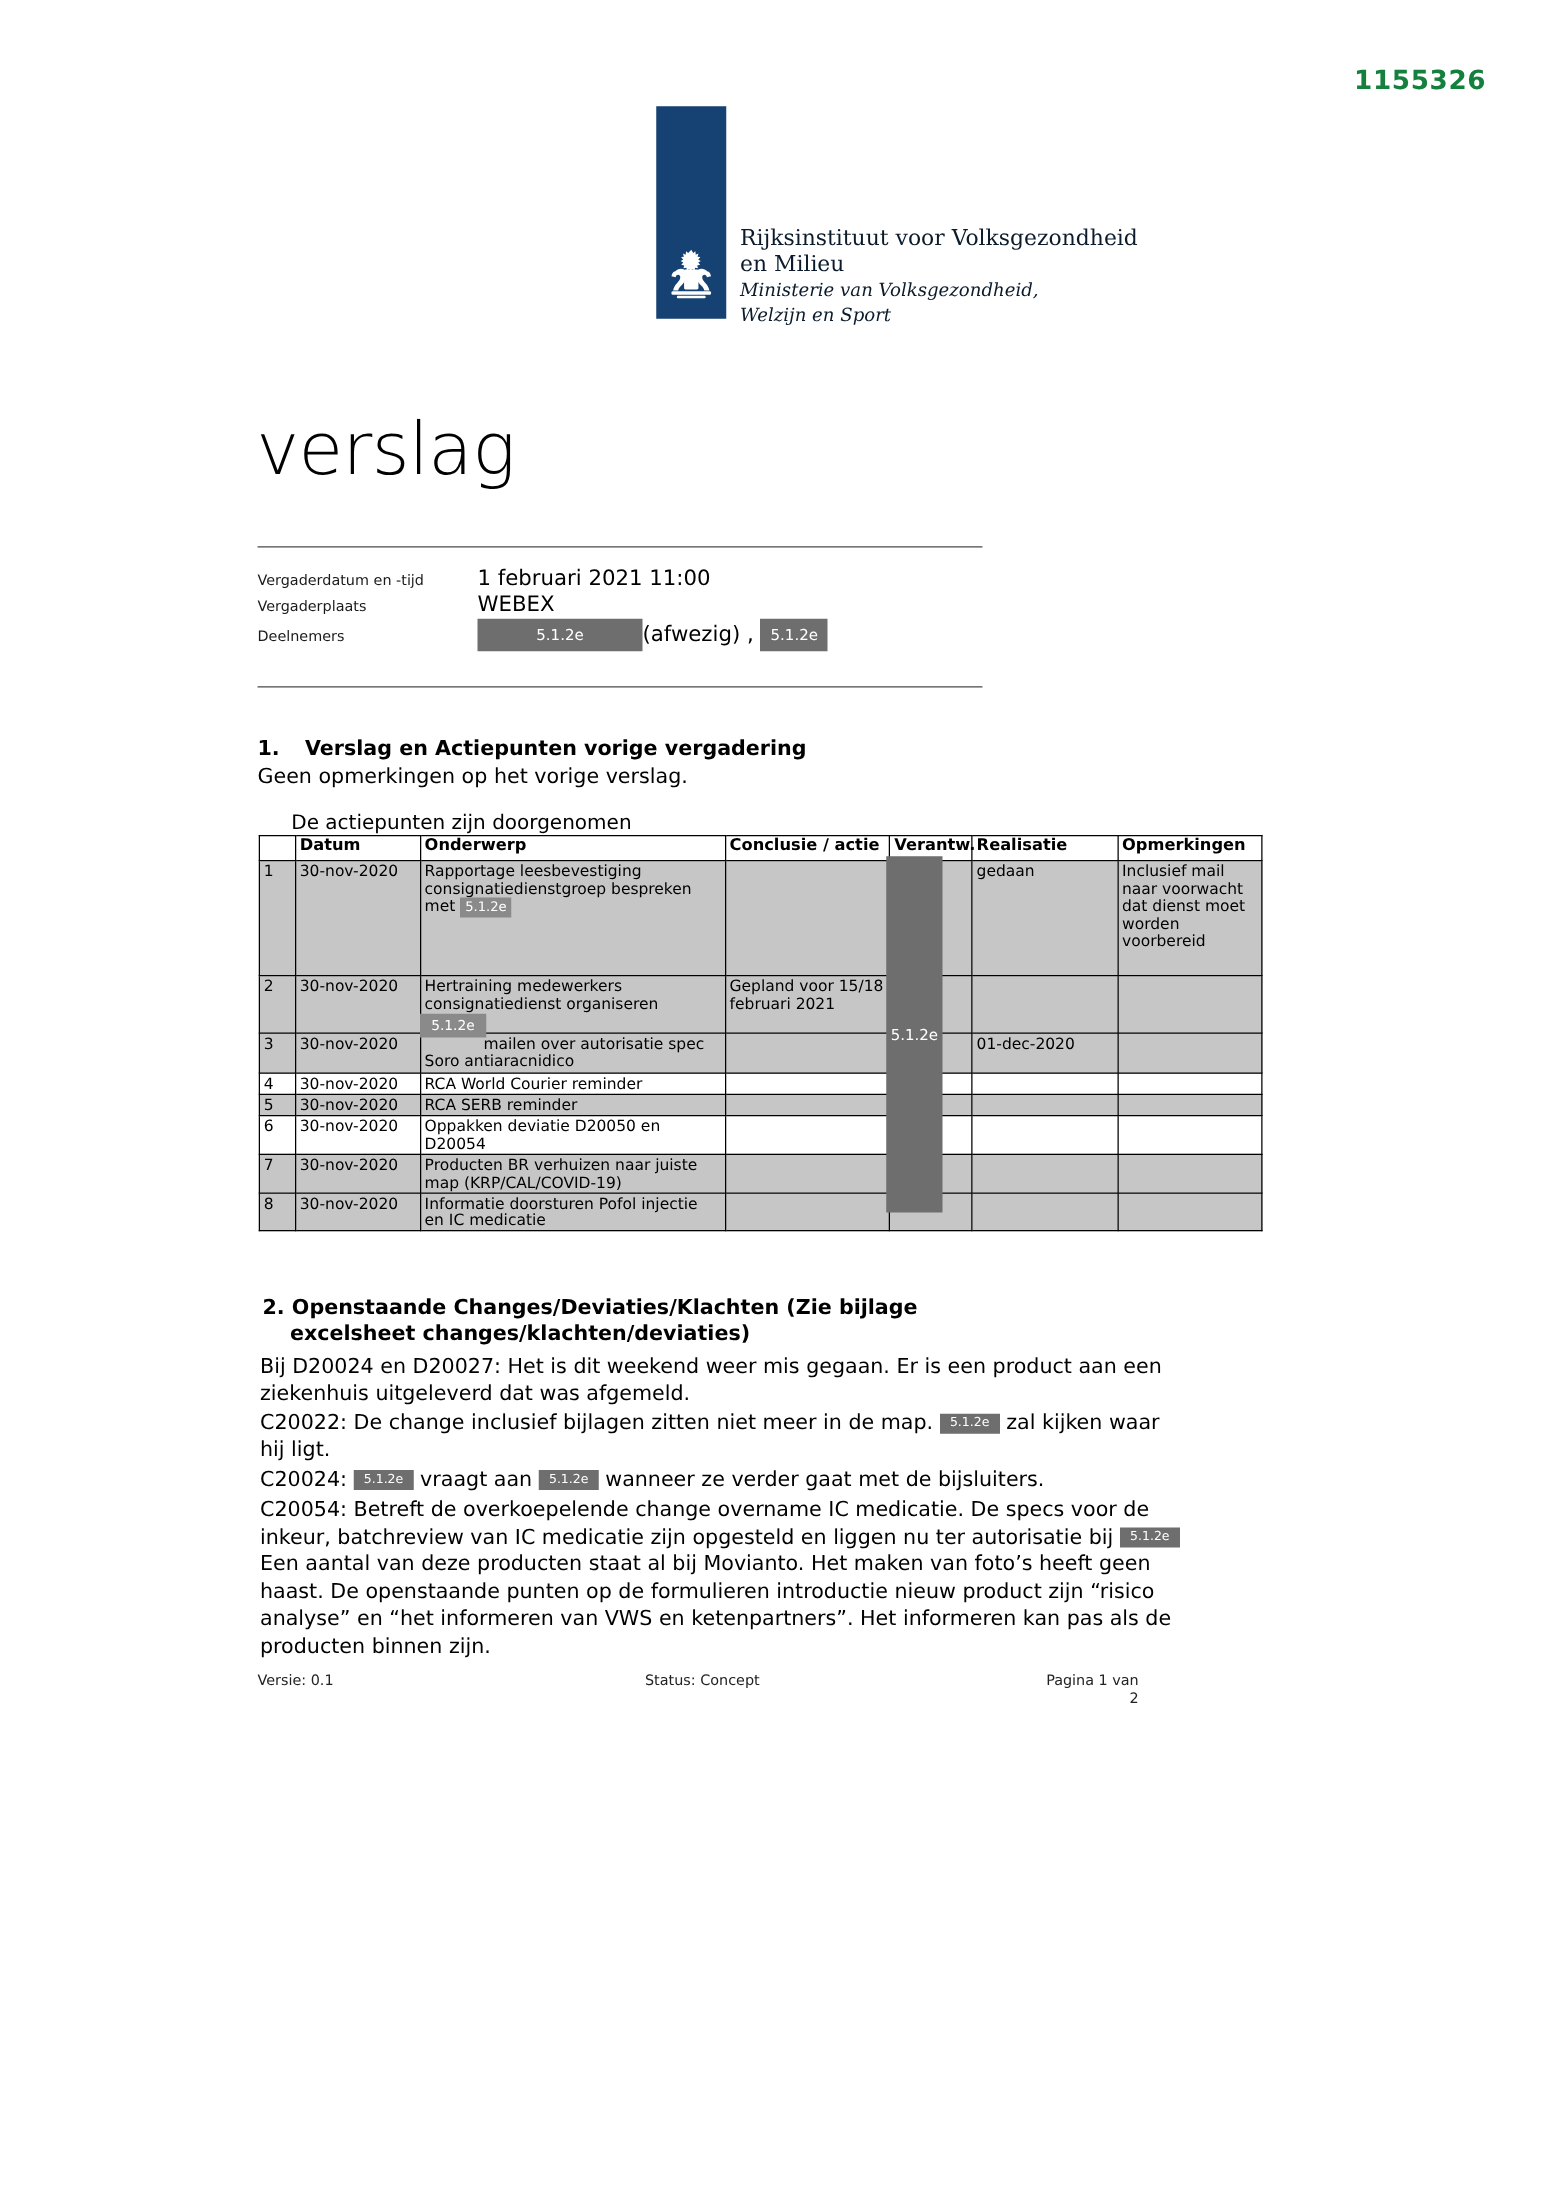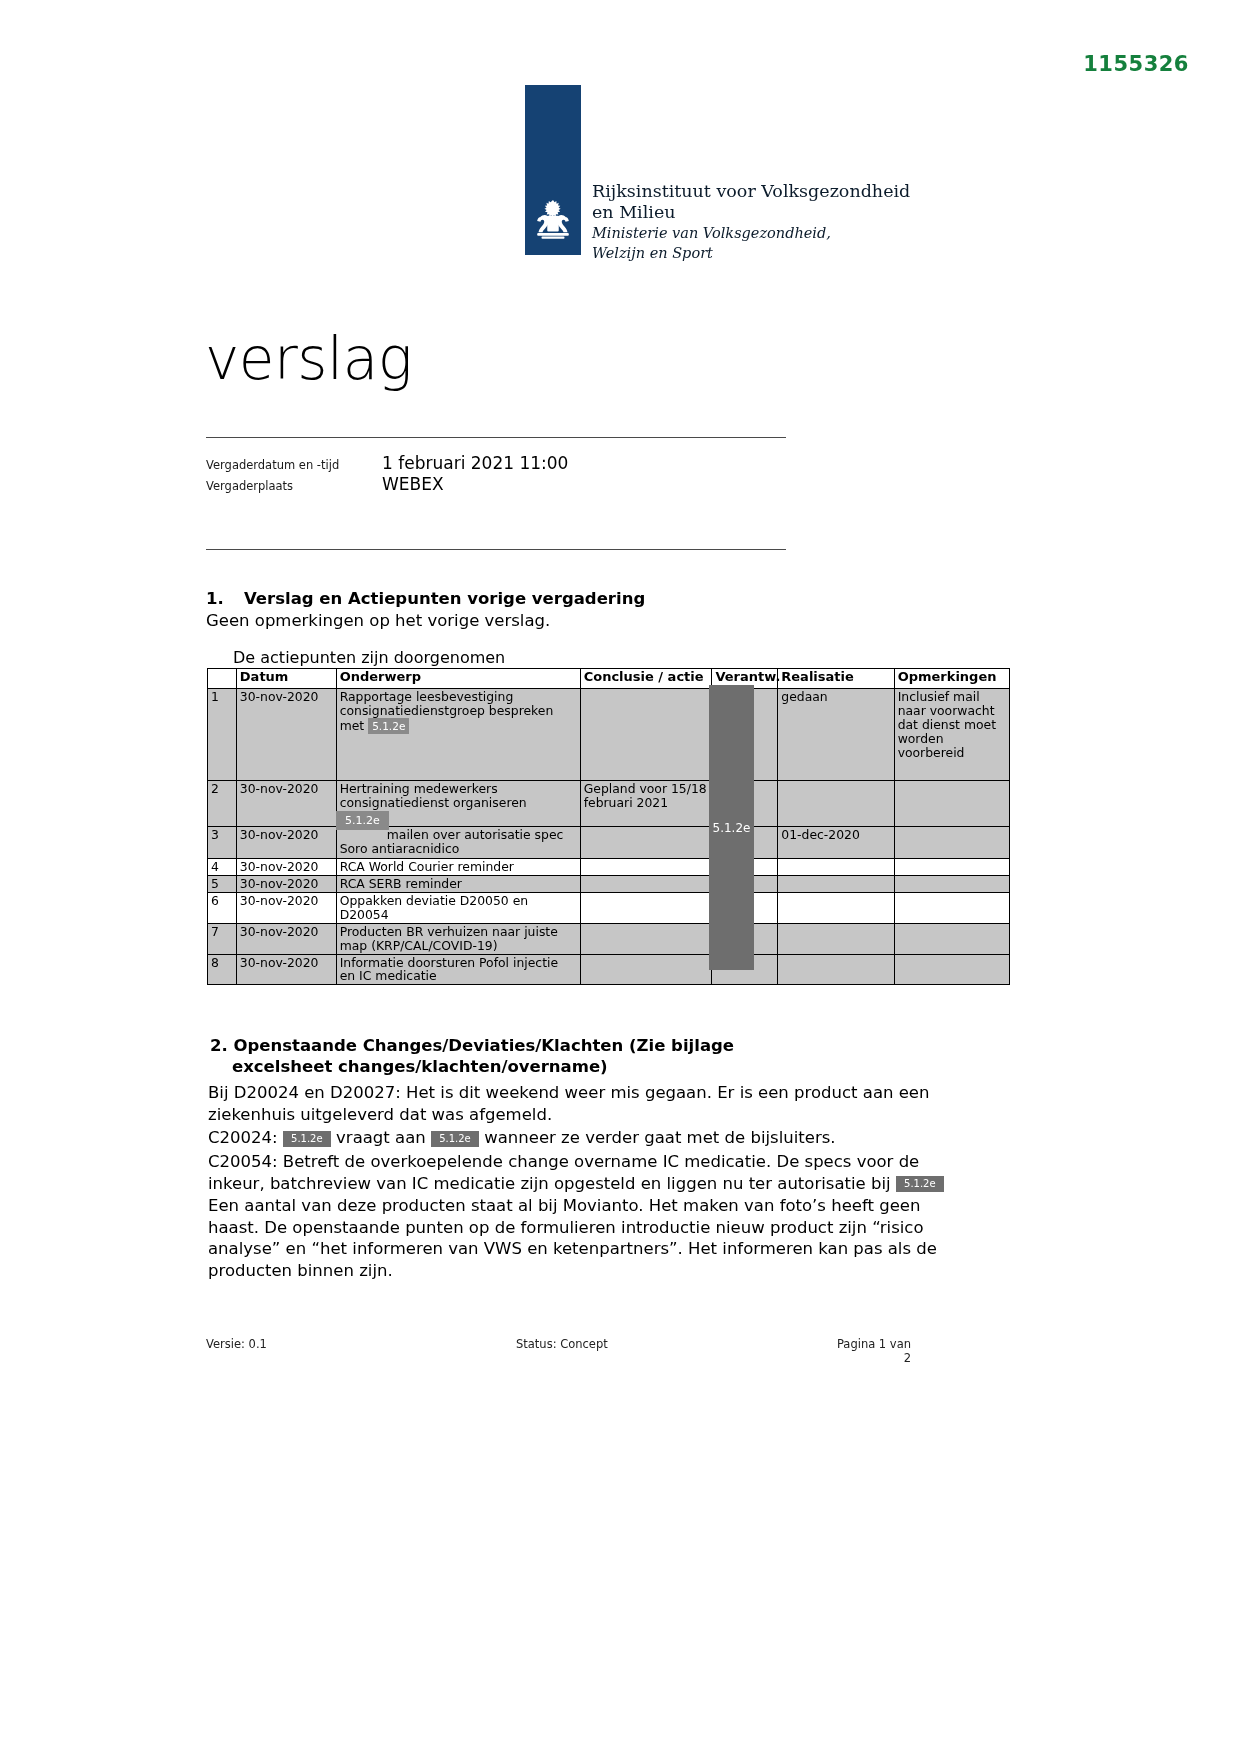--- a/index.html
+++ b/index.html
@@ -301,20 +301,26 @@
   <div class="rule top"></div>
 
   <div class="meta">
     <div class="meta-row">
       <div class="meta-label">Vergaderdatum en -tijd</div>
       <div class="meta-value">1 februari 2021 11:00</div>
     </div>
     <div class="meta-row">
       <div class="meta-label">Vergaderplaats</div>
       <div class="meta-value">WEBEX</div>
+    </div>
+    <div class="meta-row participants">
+      <div class="meta-label">Deelnemers</div>
+      <div class="meta-value">
+        <span class="redact wide">5.1.2e</span><span>(afwezig) ,</span> <span class="redact med">5.1.2e</span>
+      </div>
     </div>
   </div>
 
   <div class="rule bottom"></div>
 
   <div class="sec1-head">
     <span class="num">1.</span><span>Verslag en Actiepunten vorige vergadering</span>
   </div>
   <div class="sec1-sub">Geen opmerkingen op het vorige verslag.</div>
   <div class="table-caption">De actiepunten zijn doorgenomen</div>
@@ -416,24 +422,25 @@
     </tbody>
   </table>
 
   <div class="verantw-band">5.1.2e</div>
 
   <div class="chip-row3">5.1.2e</div>
 
   <div class="sec2">
     <h2>
       <span>2. Openstaande Changes/Deviaties/Klachten (Zie bijlage</span><br>
-      <span class="indent">excelsheet changes/klachten/overname)</span>
+      <span class="indent">excelsheet changes/klachten/deviaties)</span>
     </h2>
     <div class="body">
       <p>Bij D20024 en D20027: Het is dit weekend weer mis gegaan. Er is een product aan een ziekenhuis uitgeleverd dat was afgemeld.</p>
+      <p><span>C20022: De change inclusief bijlagen zitten niet meer in de map.</span> <span class="redact xs">5.1.2e</span> <span>zal kijken waar hij ligt.</span></p>
       <p><span>C20024:</span> <span class="redact xs">5.1.2e</span> <span>vraagt aan</span> <span class="redact xs">5.1.2e</span> <span>wanneer ze verder gaat met de bijsluiters.</span></p>
       <p><span>C20054: Betreft de overkoepelende change overname IC medicatie.  De specs voor de inkeur, batchreview van IC medicatie zijn opgesteld en liggen nu ter autorisatie bij</span> <span class="redact xs">5.1.2e</span> <span>Een aantal van deze producten staat al bij Movianto. Het maken  van foto’s heeft geen haast. De openstaande punten op de formulieren introductie nieuw product zijn “risico analyse”  en “het informeren van VWS en ketenpartners”. Het informeren kan pas als de producten binnen zijn.</span></p>
     </div>
   </div>
 
   <div class="footer">
     <div class="f-version">Versie: 0.1</div>
     <div class="f-status">Status: Concept</div>
     <div class="f-page">Pagina 1 van 2</div>
   </div>

